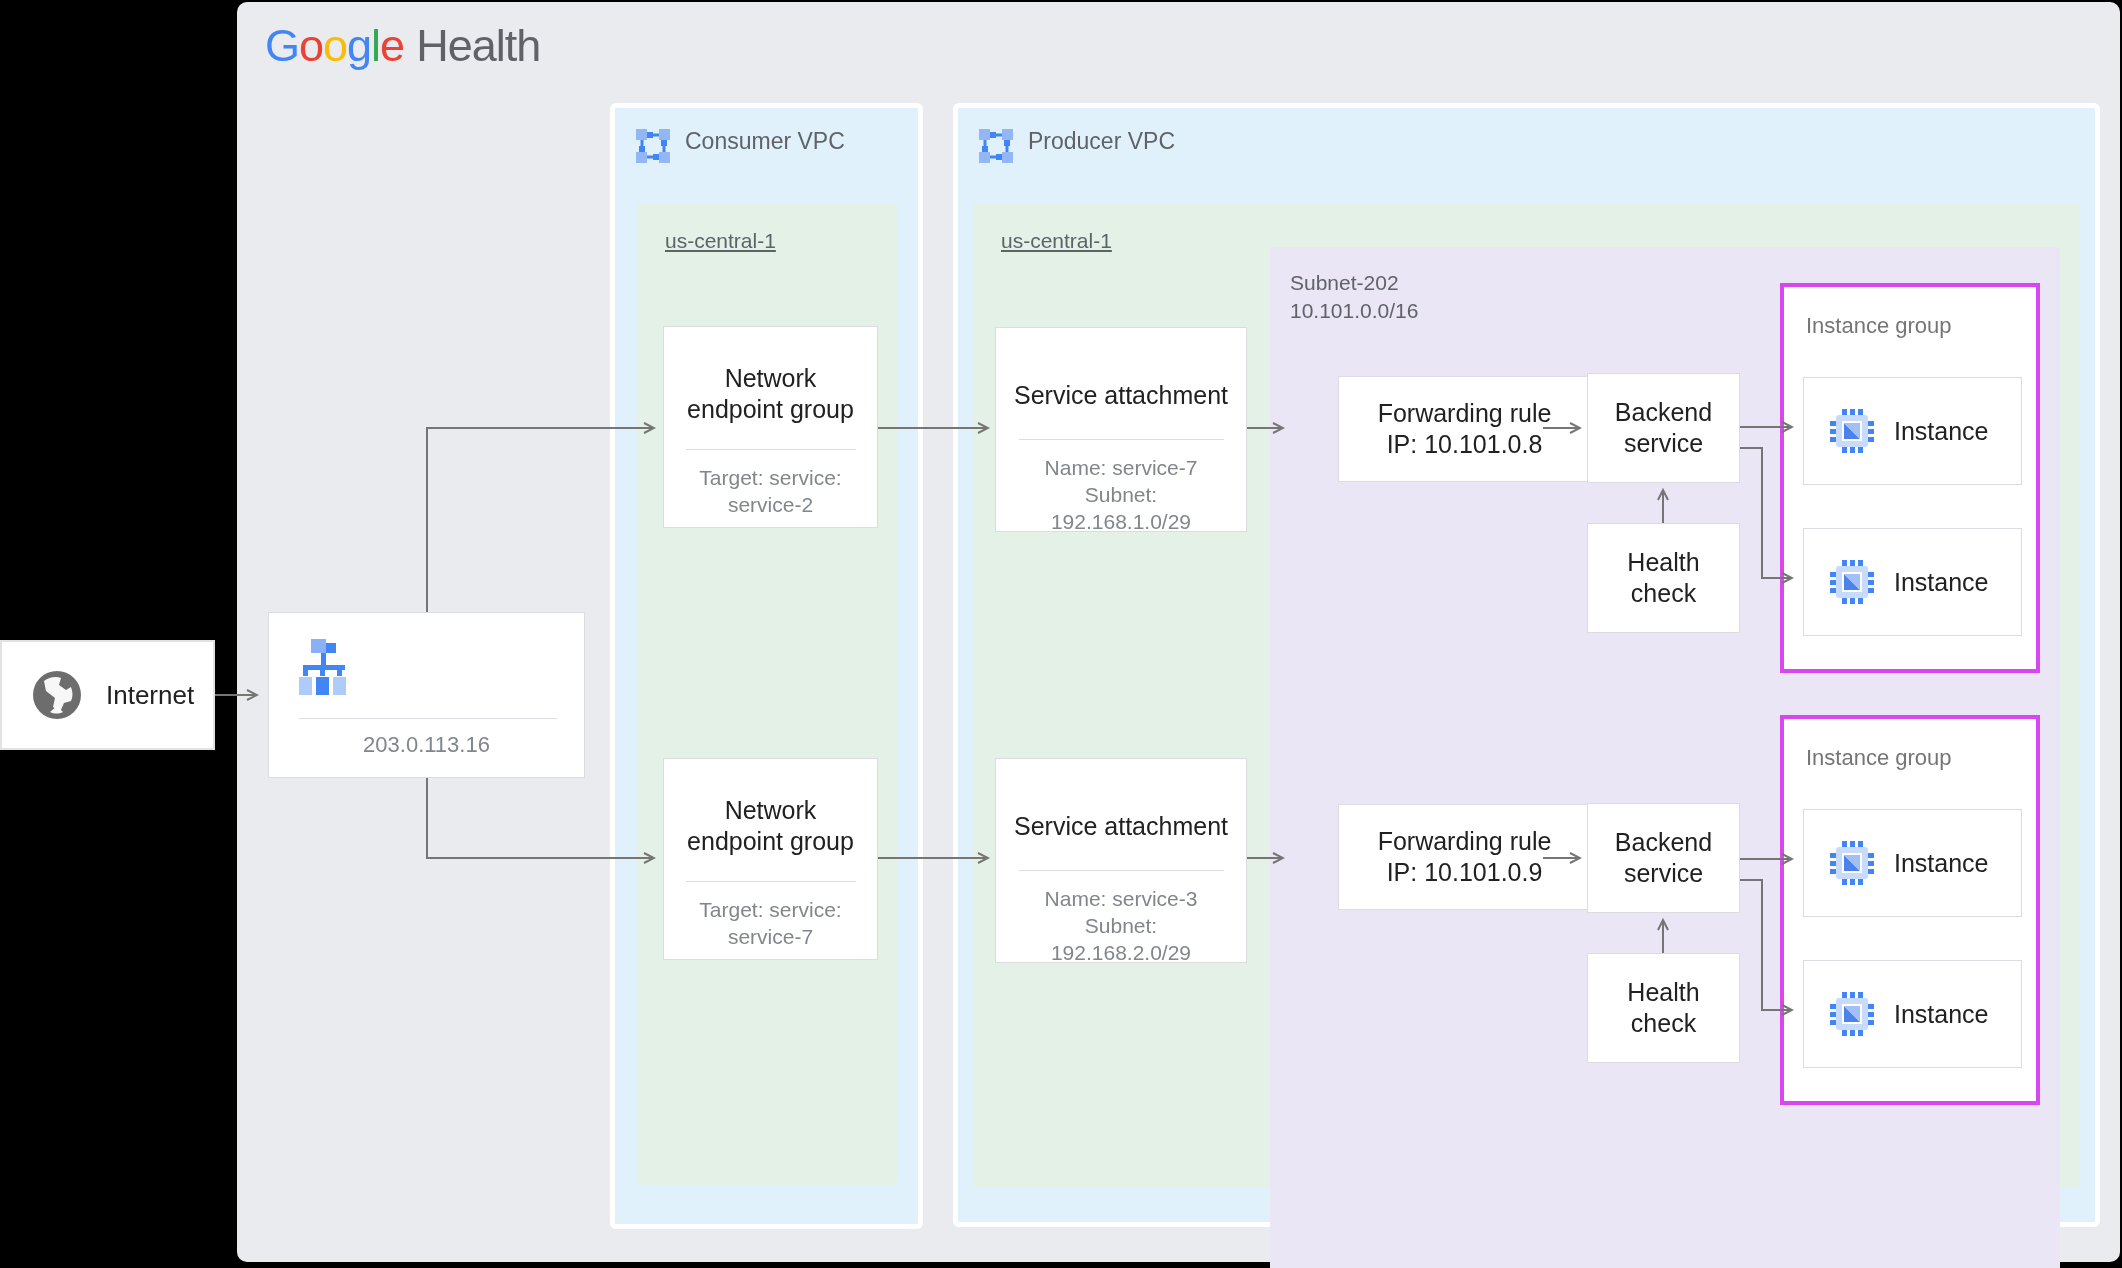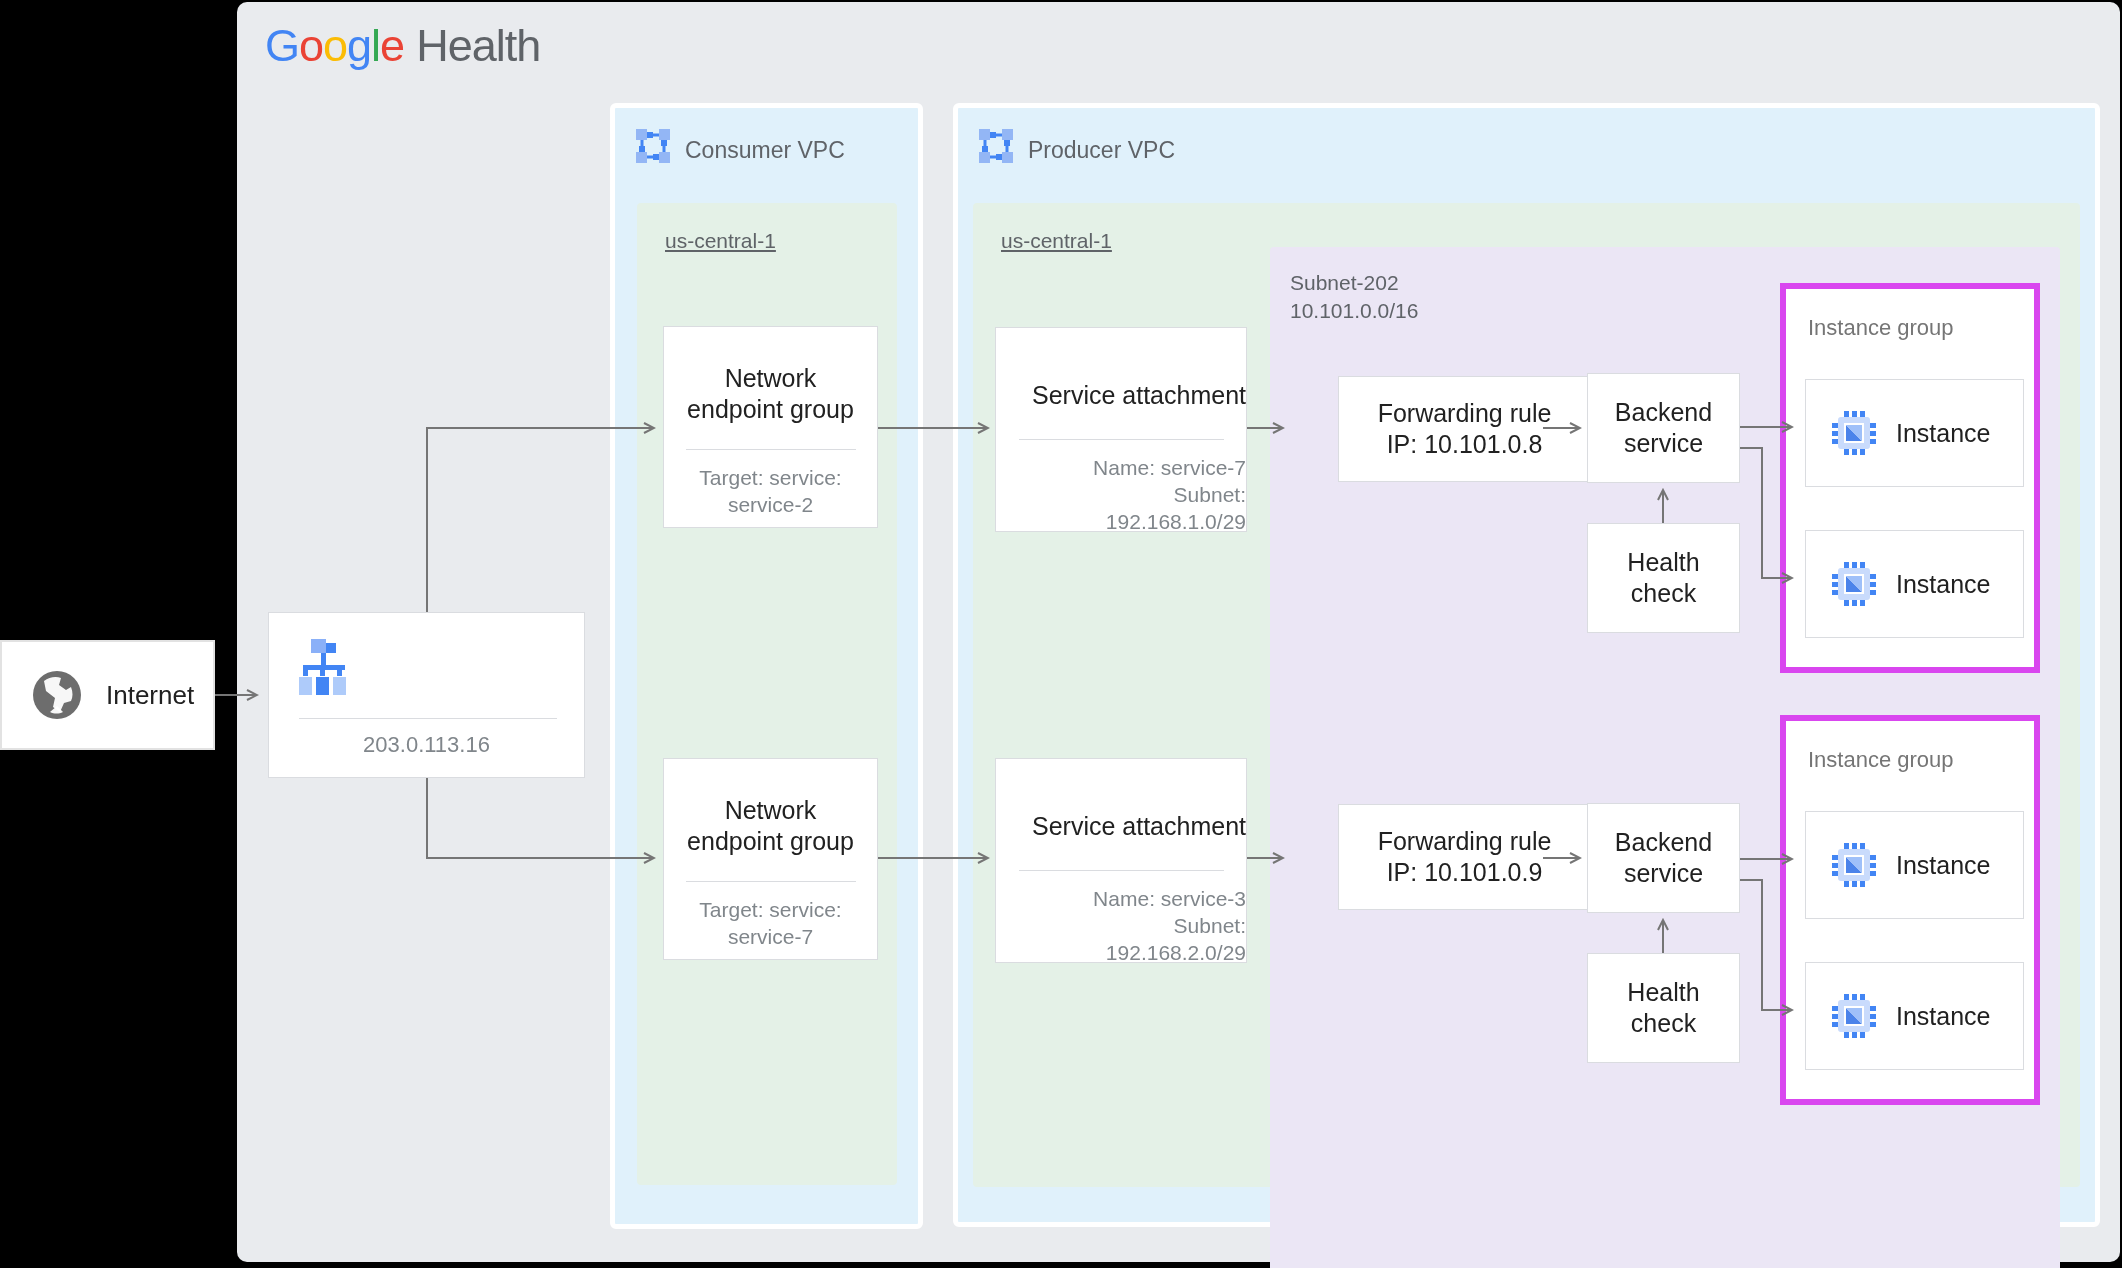--- a/index.html
+++ b/index.html
@@ -17,48 +17,48 @@
   
   .node { position:absolute; background:#fff; border:1px solid #dadce0; }
   .node-title { font-size:25px; color:#212121; line-height:31px; text-align:center; }
   .node-sub { font-size:21px; color:#80868b; line-height:27px; text-align:center; }
   .divider { border-top:1px solid #dadce0; }
 
   
   .vpc { position:absolute; background:#e0f1fb; border:5px solid #ffffff; border-radius:6px; }
   .vpc-consumer { left:373px; top:101px; width:313px; height:1126px; }
   .vpc-producer { left:716px; top:101px; width:1147px; height:1124px; }
-  .vpc-header { position:absolute; left:20px; top:20px; display:flex; align-items:flex-end; gap:14px; }
+  .vpc-header { position:absolute; left:20px; top:20px; display:flex; align-items:flex-start; gap:14px; }
   .vpc-label { font-size:23px; color:#5f6368; }
   .region { position:absolute; background:#e4f1e7; border-radius:4px; }
   .region-consumer { left:22px; top:95px; width:260px; height:982px; }
   .region-producer { left:15px; top:95px; width:1107px; height:984px; }
   .region-label { position:absolute; left:28px; top:26px; font-size:21px; color:#5f6368;text-decoration:underline; }
   .subnet { position:absolute; left:297px; top:44px; width:790px; height:1124px;
             background:#ebe6f5; border-radius:4px; }
   .subnet-label { position:absolute; left:20px; top:22px; font-size:21px; color:#5f6368; line-height:28px; }
 
   
   .neg { left:26px; width:215px; height:202px; padding-top:36px;
          display:flex; flex-direction:column; align-items:center; }
   .neg-1 { top:123px; } .neg-2 { top:555px; }
   .neg .divider { width:170px; margin:24px auto 14px; }
 
   .sa { left:22px; width:252px; height:205px; padding-top:52px;
-        display:flex; flex-direction:column; align-items:flex-end; }
+        display:flex; flex-direction:column; align-items:center; }
   .sa-1 { top:124px; } .sa-2 { top:555px; }
   .sa .divider { width:205px; margin:28px auto 14px; }
 
   .fr { width:253px; height:106px; left:20px; display:flex; align-items:center; justify-content:center;margin-left:48px; }
   .fr-1 { top:129px; } .fr-2 { top:557px; }
 
   .bs, .hc { width:153px; height:110px; left:317px; display:flex; align-items:center; justify-content:center; }
   .bs-1 { top:126px; } .hc-1 { top:276px; } .bs-2 { top:556px; } .hc-2 { top:706px; }
 
-  .ig { position:absolute; left:510px; width:260px; height:390px; background:#fff; border:6px solid #d946ef; }
+  .ig { position:absolute; left:510px; width:260px; height:390px; background:#fff; border:4px solid #d946ef; }
   .ig-1 { top:36px; } .ig-2 { top:468px; }
   .ig-label { position:absolute; left:22px; top:26px; font-size:22px; color:#757575; }
   .inst { position:absolute; left:19px; width:219px; height:108px; background:#fff; border:1px solid #dadce0;
           display:flex; align-items:center; padding-left:26px; gap:20px; }
   .inst-1 { top:90px; } .inst-2 { top:241px; }
   .inst-label { font-size:25px; color:#212121; }
 
   
   .lb { left:31px; top:610px; width:317px; height:166px; }
   .lb-head { position:absolute; left:30px; top:26px; display:flex; gap:16px; }

